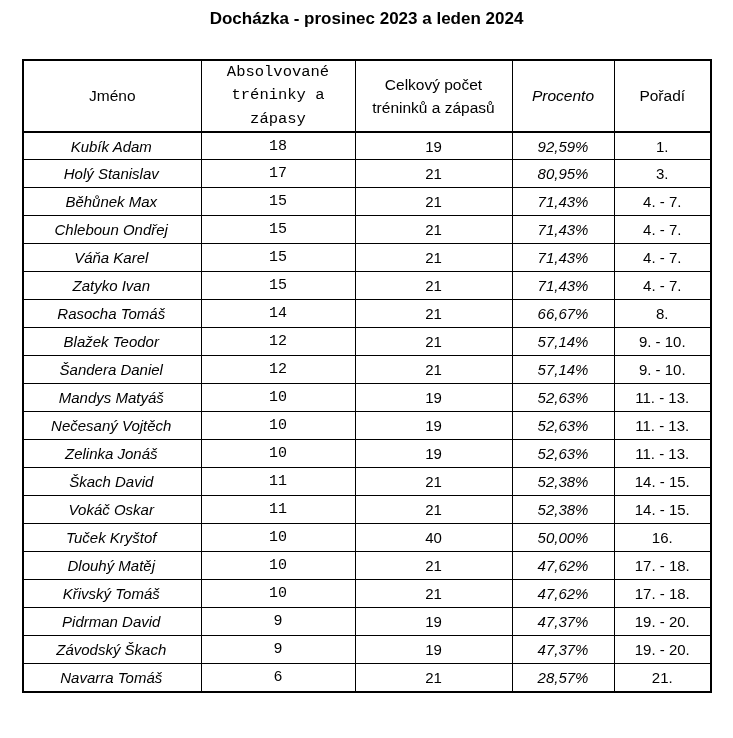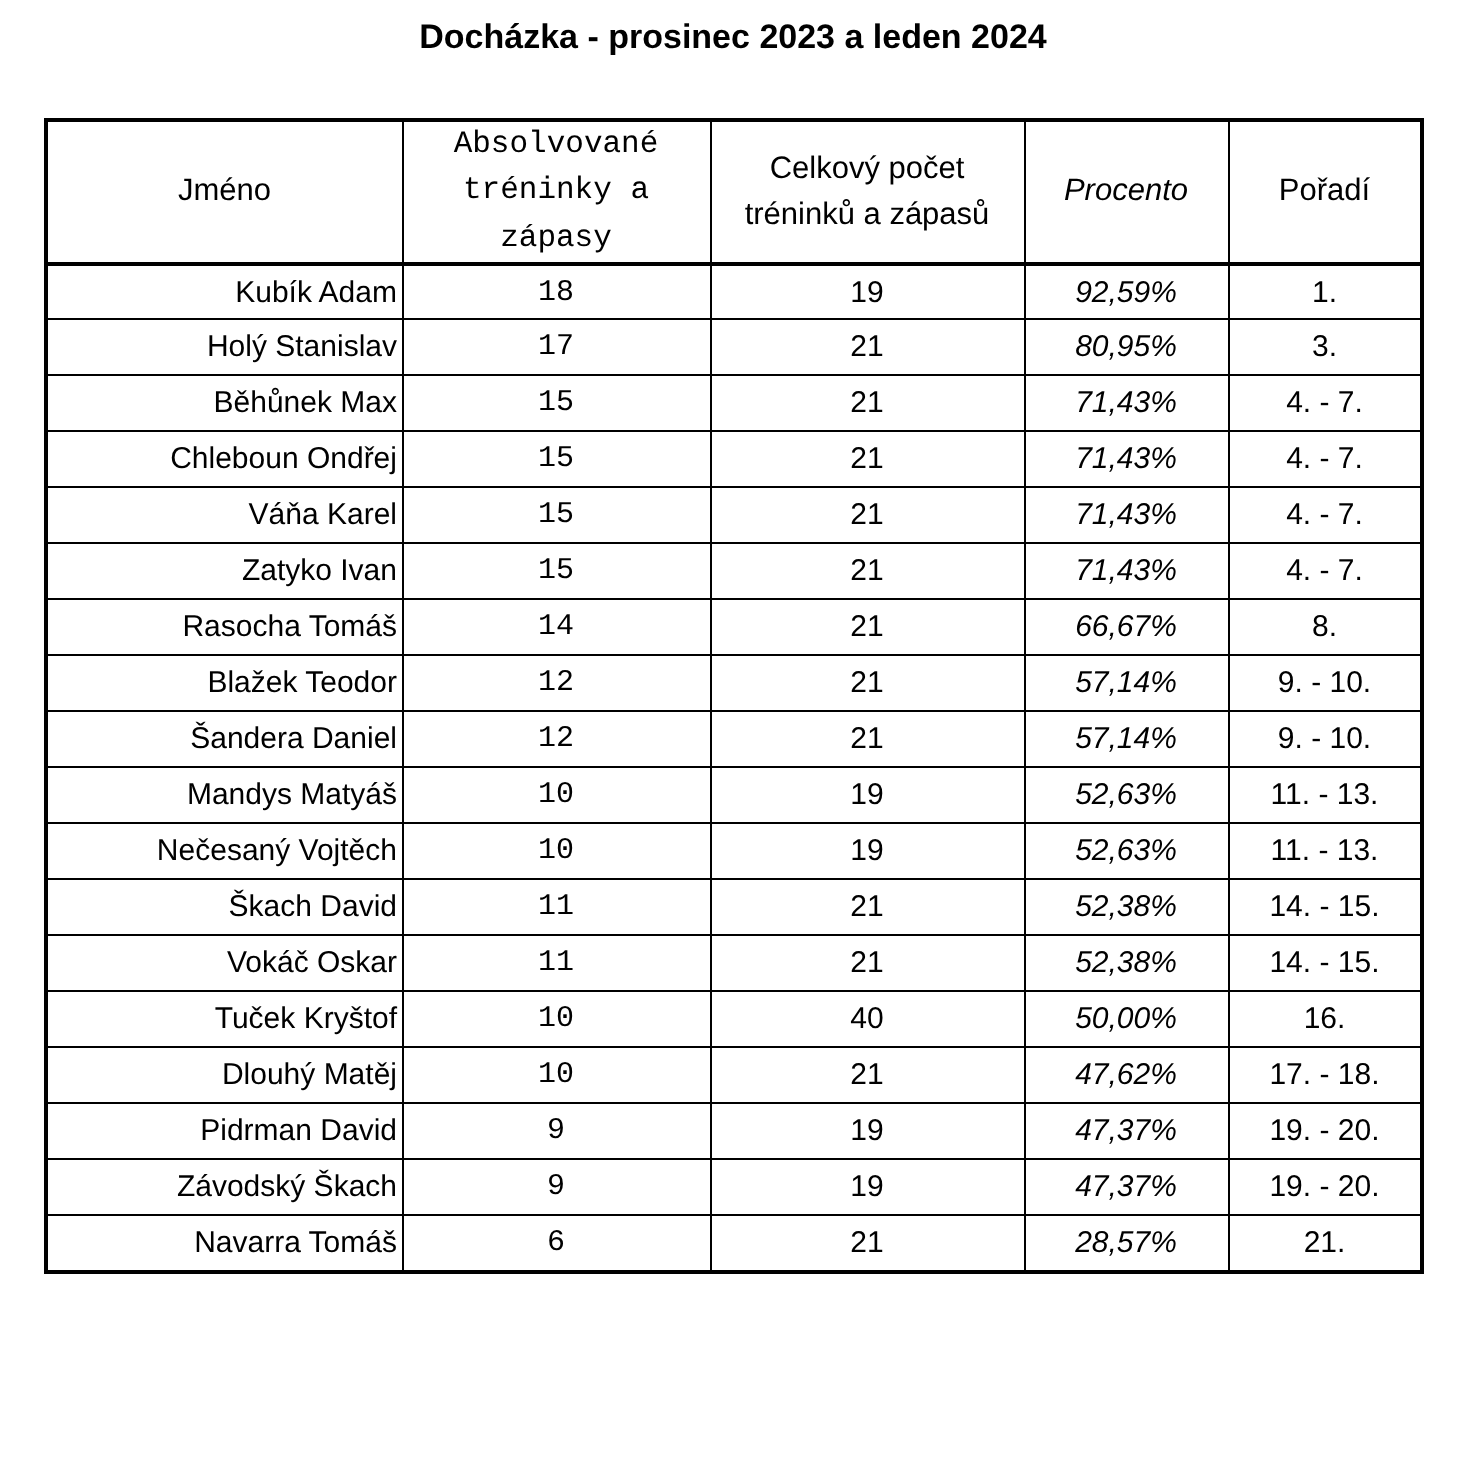--- a/index.html
+++ b/index.html
@@ -54,22 +54,23 @@
     border-bottom: 2px solid var(--border-color);
     white-space: normal;
   }
   td { height: 28px; }
   th:nth-child(1), td:nth-child(1) { width: 178px; }
   th:nth-child(2), td:nth-child(2) { width: 154px; font-family: Liberation Mono, monospace; }
   th:nth-child(3), td:nth-child(3) { width: 157px; }
   th:nth-child(4), td:nth-child(4) { width: 102px; font-style: italic; }
   th:nth-child(5), td:nth-child(5) { width: 97px; }
   td.cell-name {
-    text-align: right;
+    text-align: center;
     padding-left: 0;
+    font-style: italic;
   }
 </style>
 </head>
 <body>
 
 <div class="page">
   <h1 class="title">Docházka - prosinec 2023 a leden 2024</h1>
   <table class="attendance">
     <thead>
       <tr id="header-row">
@@ -152,20 +153,27 @@
           <td>11. - 13.</td>
         </tr>
         <tr>
           <td class="cell-name">Nečesaný Vojtěch</td>
           <td>10</td>
           <td>19</td>
           <td>52,63%</td>
           <td>11. - 13.</td>
         </tr>
         <tr>
+          <td class="cell-name">Zelinka Jonáš</td>
+          <td>10</td>
+          <td>19</td>
+          <td>52,63%</td>
+          <td>11. - 13.</td>
+        </tr>
+        <tr>
           <td class="cell-name">Škach David</td>
           <td>11</td>
           <td>21</td>
           <td>52,38%</td>
           <td>14. - 15.</td>
         </tr>
         <tr>
           <td class="cell-name">Vokáč Oskar</td>
           <td>11</td>
           <td>21</td>
@@ -174,20 +182,27 @@
         </tr>
         <tr>
           <td class="cell-name">Tuček Kryštof</td>
           <td>10</td>
           <td>40</td>
           <td>50,00%</td>
           <td>16.</td>
         </tr>
         <tr>
           <td class="cell-name">Dlouhý Matěj</td>
+          <td>10</td>
+          <td>21</td>
+          <td>47,62%</td>
+          <td>17. - 18.</td>
+        </tr>
+        <tr>
+          <td class="cell-name">Křivský Tomáš</td>
           <td>10</td>
           <td>21</td>
           <td>47,62%</td>
           <td>17. - 18.</td>
         </tr>
         <tr>
           <td class="cell-name">Pidrman David</td>
           <td>9</td>
           <td>19</td>
           <td>47,37%</td>

